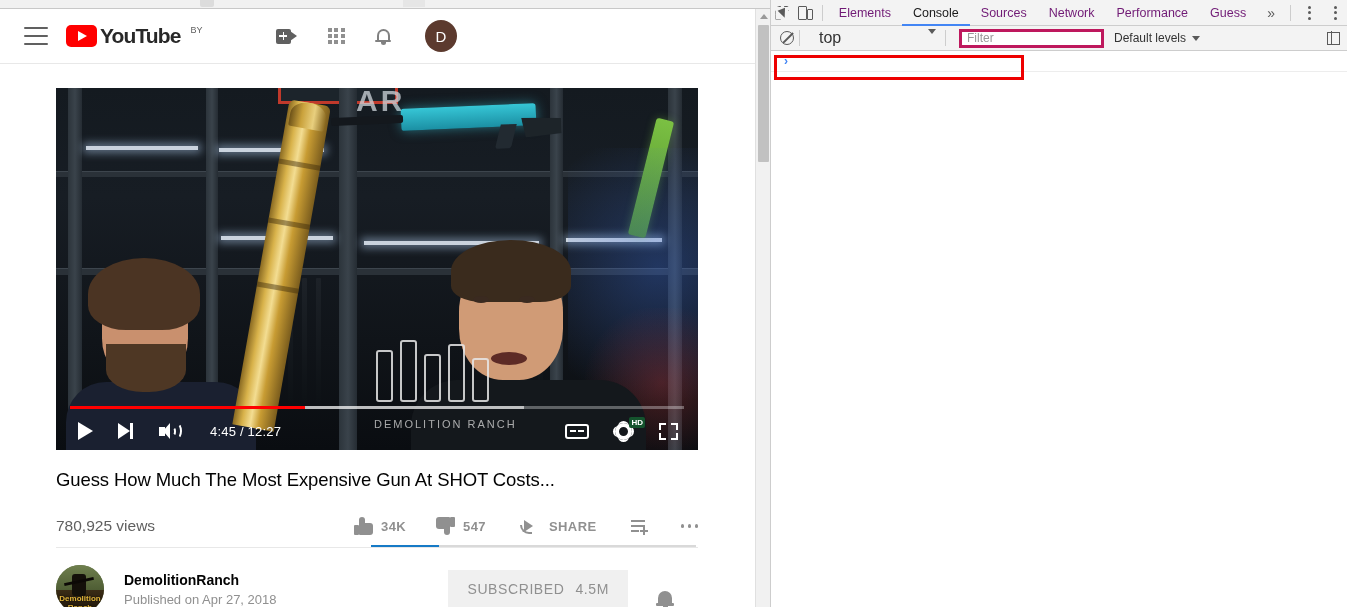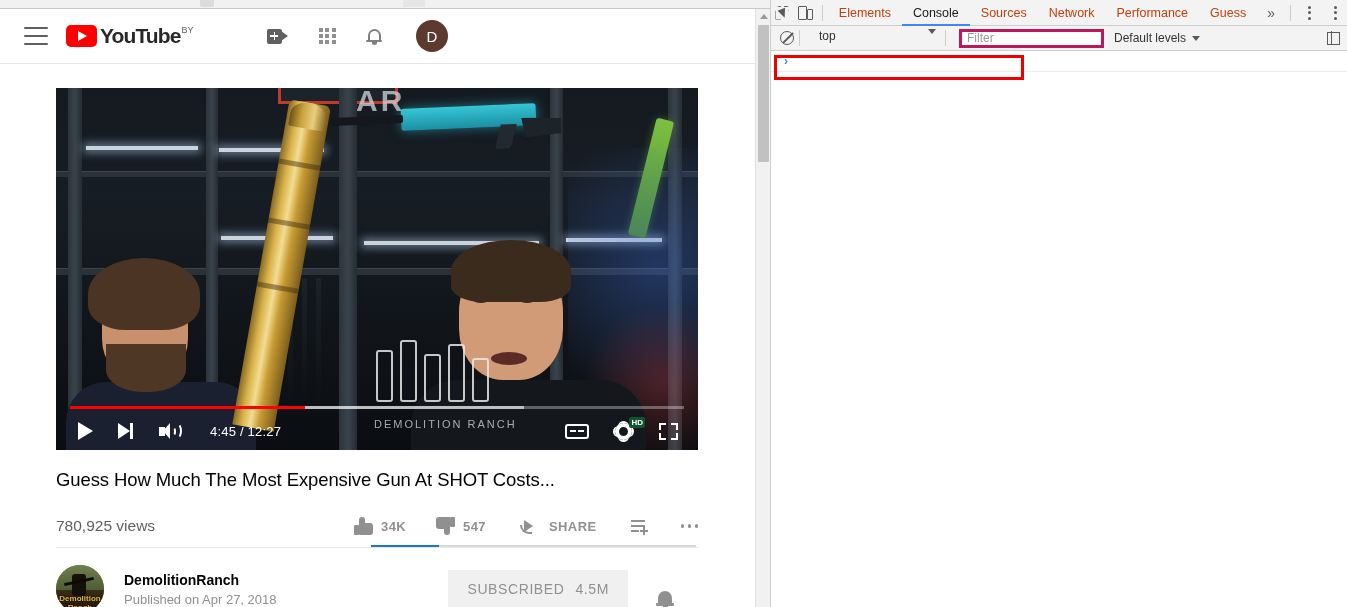--- a/index.html
+++ b/index.html
@@ -53,21 +53,21 @@
     width: 0; height: 0; border-style: solid;
     border-width: 5.5px 0 5.5px 9px;
     border-color: transparent transparent transparent #ffffff;
     margin-left: 2px;
   }
   .yt-logo-word {
     font-size: 21px; font-weight: bold; color: #282828; letter-spacing: -0.9px;
     line-height: 24px;
   }
   .yt-logo-cc {
-    font-size: 9px; color: #606060; margin-left: 1px; margin-top: 1px;
+    font-size: 9px; color: #606060; margin-left: 10px; margin-top: 1px;
     letter-spacing: 0.2px;
   }
 
   .search-wrap { display: flex; margin-left: 47px; }
   .search-box {
     width: 225px; height: 30px; border: 1px solid #cccccc; border-right: none;
     background: #fff; display: flex; align-items: center; padding-left: 9px;
   }
   .search-ph { color: #888888; font-size: 14.5px; }
   .search-btn {
@@ -522,21 +522,21 @@
     border: 1.5px solid #5a5a5a; border-radius: 1px;
   }
   .ico-device .small {
     position: absolute; right: 0; top: 3px; width: 6px; height: 11px;
     border: 1.5px solid #5a5a5a; border-radius: 1px; background: #f3f3f3;
   }
   .dt-sep { width: 1px; height: 16px; background: #cdcdcd; margin: 0 5px; }
   .dt-tabs { display: flex; align-items: center; height: 26px; }
   .dt-tab {
     padding: 0 11px; height: 26px; display: flex; align-items: center;
-    font-size: 12.5px; color: #c2410c; cursor: pointer;
+    font-size: 12.5px; color: #701a75; cursor: pointer;
   }
   .dt-tab.active { color: #1a1a1a; box-shadow: inset 0 -2px 0 0 #4285f4; }
   .dt-more { padding: 0 10px; font-size: 14px; color: #5a5a5a; cursor: pointer; }
   .dt-right { margin-left: auto; display: flex; align-items: center; }
   .ico-kebab { display: flex; flex-direction: column; gap: 2.5px; }
   .ico-kebab i { width: 3px; height: 3px; border-radius: 50%; background: #5a5a5a; display: block; }
 
   .dt-filterbar {
     position: absolute; left: 0; top: 26px; width: 577px; height: 25px;
     background: #f3f3f3; border-bottom: 1px solid #cdcdcd;
@@ -545,21 +545,21 @@
   .ico-clear {
     width: 14px; height: 14px; border: 1.6px solid #5a5a5a; border-radius: 50%;
     position: relative; margin-left: 9px; cursor: pointer;
   }
   .ico-clear::after {
     content: ""; position: absolute; left: -0.2px; top: 5px; width: 14px; height: 1.6px;
     background: #5a5a5a; transform: rotate(-45deg);
   }
   .ctx-select {
     margin-left: 10px; width: 125px; height: 19px; display: flex; align-items: flex-start;
-    justify-content: space-between; font-size: 12px; color: #333; cursor: pointer;
+    justify-content: space-between; font-size: 16px; color: #333; cursor: pointer;
     padding: 0 4px;
   }
   .caret-dn {
     width: 0; height: 0; border-style: solid; border-width: 5px 4px 0 4px;
     border-color: #5a5a5a transparent transparent transparent;
   }
   .filter-input {
     margin-left: 8px; width: 145px; height: 19px; border: 3px solid #be185d;
     background: #ffffff; font-size: 12px; color: #9a9a9a; display: flex;
     align-items: center; padding-left: 5px; cursor: text;

